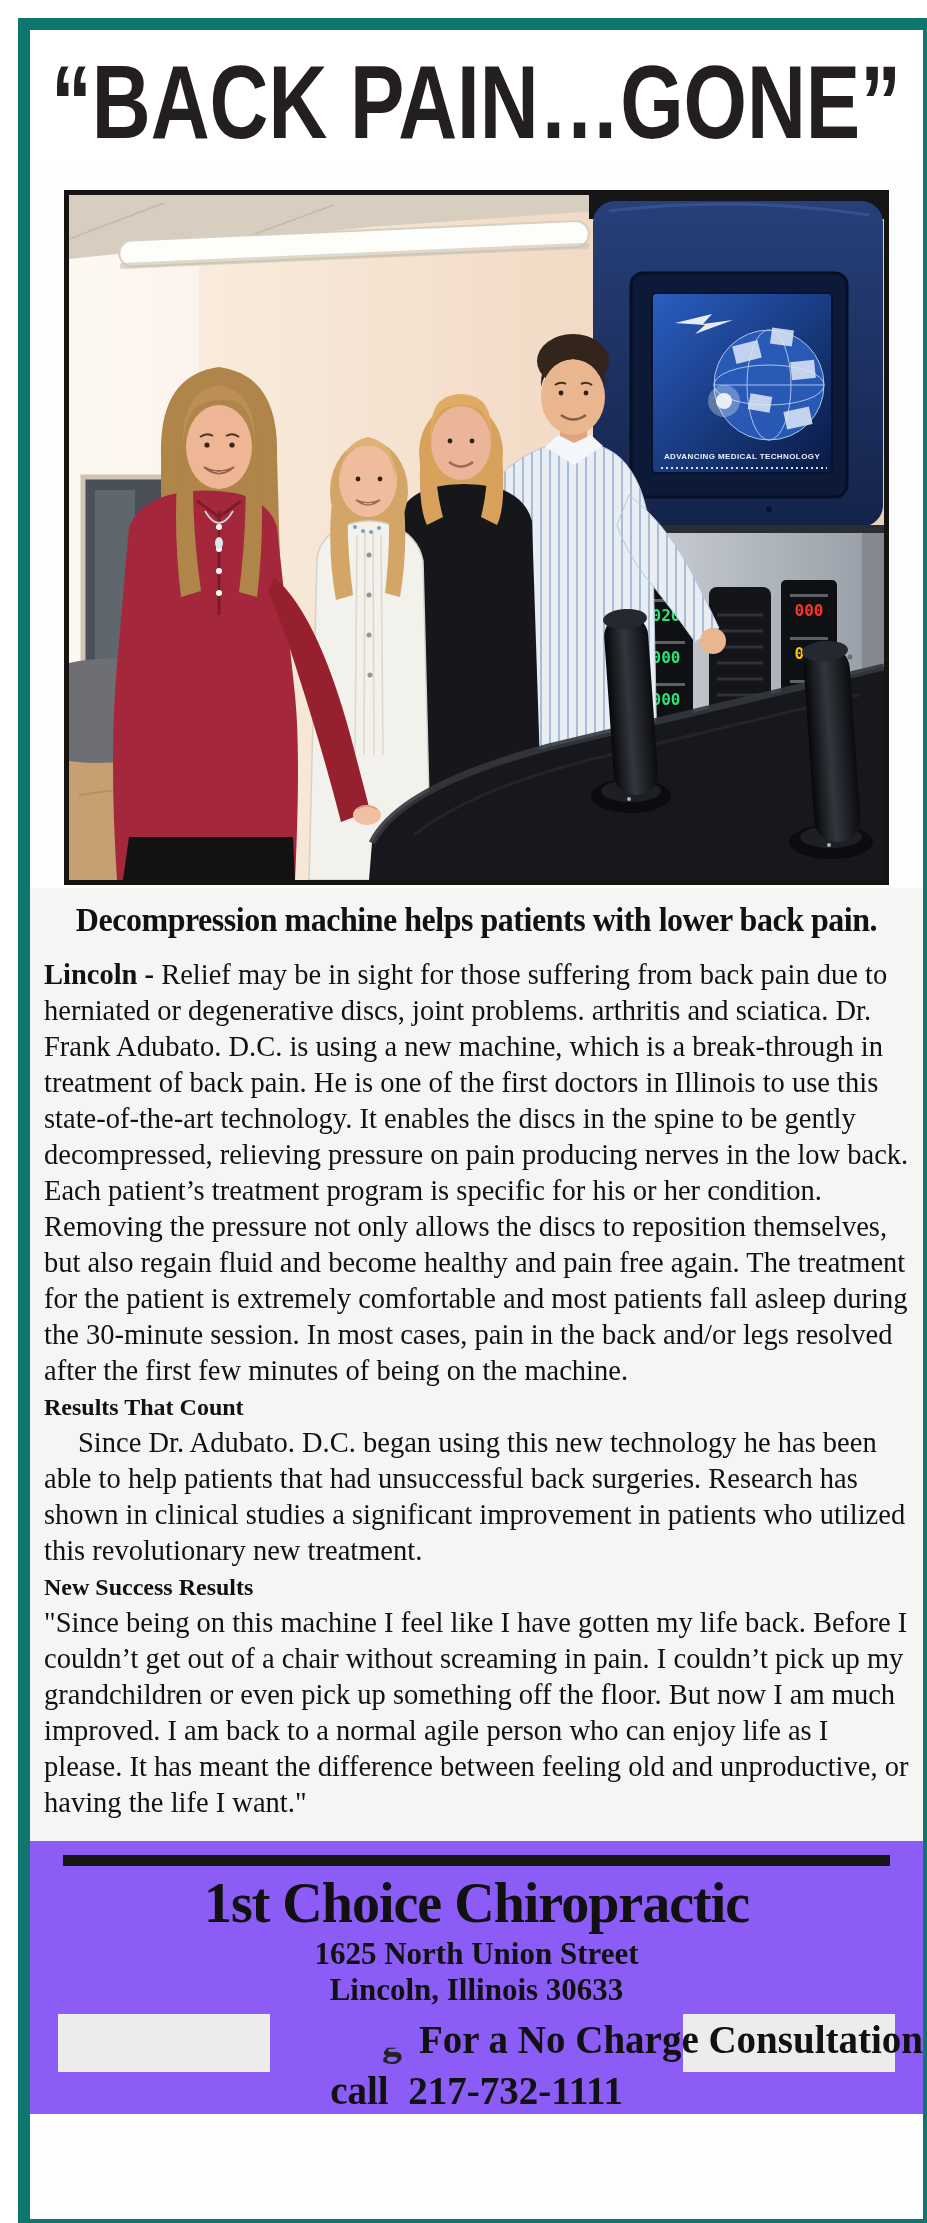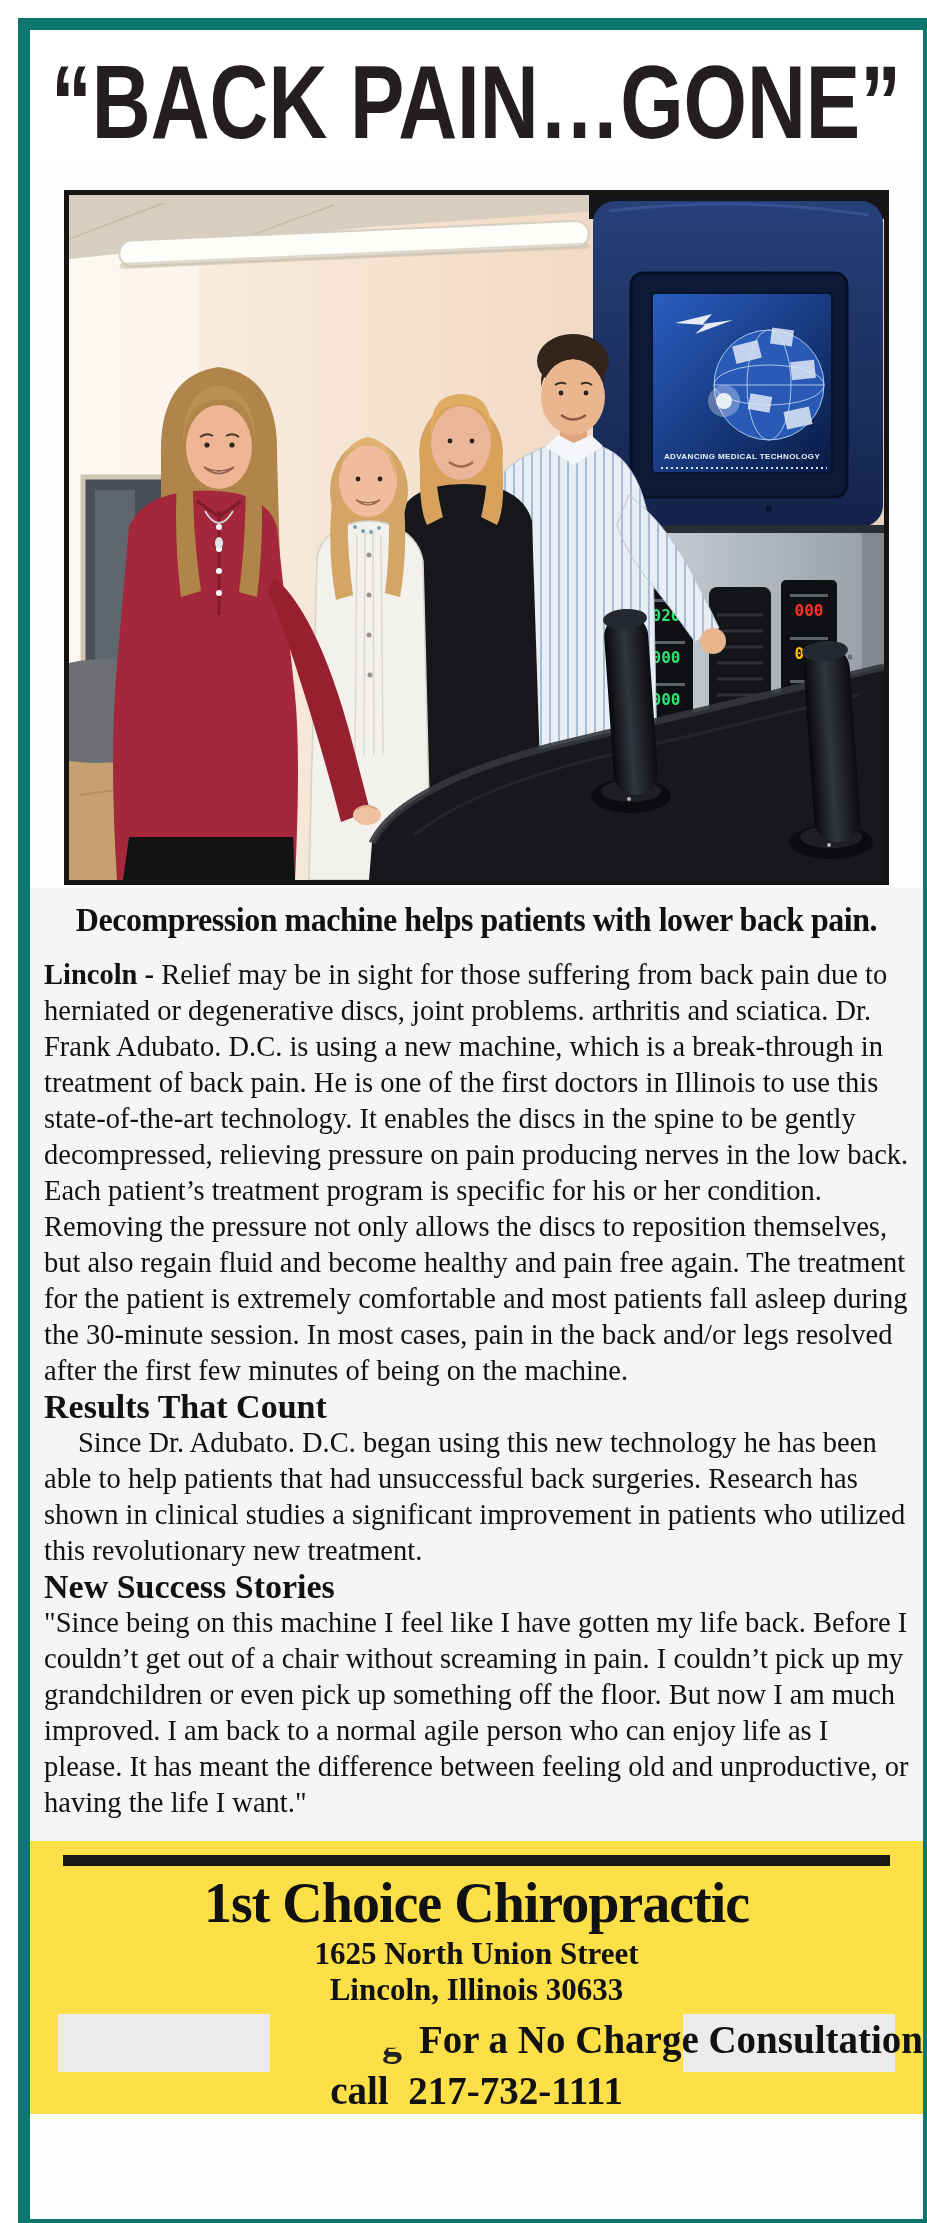--- a/index.html
+++ b/index.html
@@ -32,26 +32,26 @@
     font-weight:bold;
     font-size:33px;
     letter-spacing:-0.5px;
     transform:scaleX(0.97);
     margin:2px 0 18px 0;
   }
   .article{font-size:28.5px;line-height:36px;}
   .article p{margin:0;}
   .lead-label{font-weight:bold;}
   .section-heading{
-    font-size:34px;font-weight:bold;margin:34px 0 0 0;line-height:36px;
+    font-size:24px;font-weight:bold;margin:34px 0 0 0;line-height:36px;
   }
   .p-indent{text-indent:34px;}
   .attribution{margin:0;}
   
-  .footer{position:relative;padding-top:6px;background:#fde047;}
+  .footer{position:relative;padding-top:6px;background:#8b5cf6;}
   .divider{width:827px;height:11px;background:#171717;margin:8px auto 6px auto;}
   .business-name{
     text-align:center;font-weight:bold;font-size:56px;line-height:62px;margin:4px 0 2px 0;
     letter-spacing:-1px;
   }
   .addr{text-align:center;font-weight:bold;font-size:31px;line-height:36px;}
   .cta-row{position:relative;text-align:right;font-weight:bold;font-size:39px;line-height:48px;margin-top:8px;}
   .cta-row::before,.cta-row::after{
     content:"";position:absolute;top:-2px;width:212px;height:58px;background:#ececec;z-index:0;
   }
@@ -343,21 +343,21 @@
 
   <div class="article-section">
     <div class="photo-caption">Decompression machine helps patients with lower back pain.</div>
 
     <div class="article">
       <p><span class="lead-label">Lincoln -</span> <span>Relief may be in sight for those suffering from back pain due to herniated or degenerative discs, joint problems. arthritis and sciatica. Dr. Frank Adubato. D.C. is using a new machine, which is a break-through in treatment of back pain. He is one of the first doctors in Illinois to use this state-of-the-art technology. It enables the discs in the spine to be gently decompressed, relieving pressure on pain producing nerves in the low back. Each patient’s treatment program is specific for his or her condition. Removing the pressure not only allows the discs to reposition themselves, but also regain fluid and become healthy and pain free again. The treatment for the patient is extremely comfortable and most patients fall asleep during the 30-minute session. In most cases, pain in the back and/or legs resolved after the first few minutes of being on the machine.</span></p>
 
       <p class="section-heading">Results That Count</p>
       <p class="p-indent">Since Dr. Adubato. D.C. began using this new technology he has been able to help patients that had unsuccessful back surgeries. Research has shown in clinical studies a significant improvement in patients who utilized this revolutionary new treatment.</p>
 
-      <p class="section-heading">New Success Stories</p>
+      <p class="section-heading">New Success Results</p>
       <p>"Since being on this machine I feel like I have gotten my life back. Before I couldn’t get out of a chair without screaming in pain. I couldn’t pick up my grandchildren or even pick up something off the floor. But now I am much improved. I am back to a normal agile person who can enjoy life as I please. It has meant the difference between feeling old and unproductive, or having the life I want."</p>
     </div>
   </div>
 
   <div class="footer">
     <div class="divider"></div>
     <div class="business-name">1st Choice Chiropractic</div>
     <div class="addr">1625 North Union Street</div>
     <div class="addr">Lincoln, Illinois 30633</div>
     <div class="cta-row">

